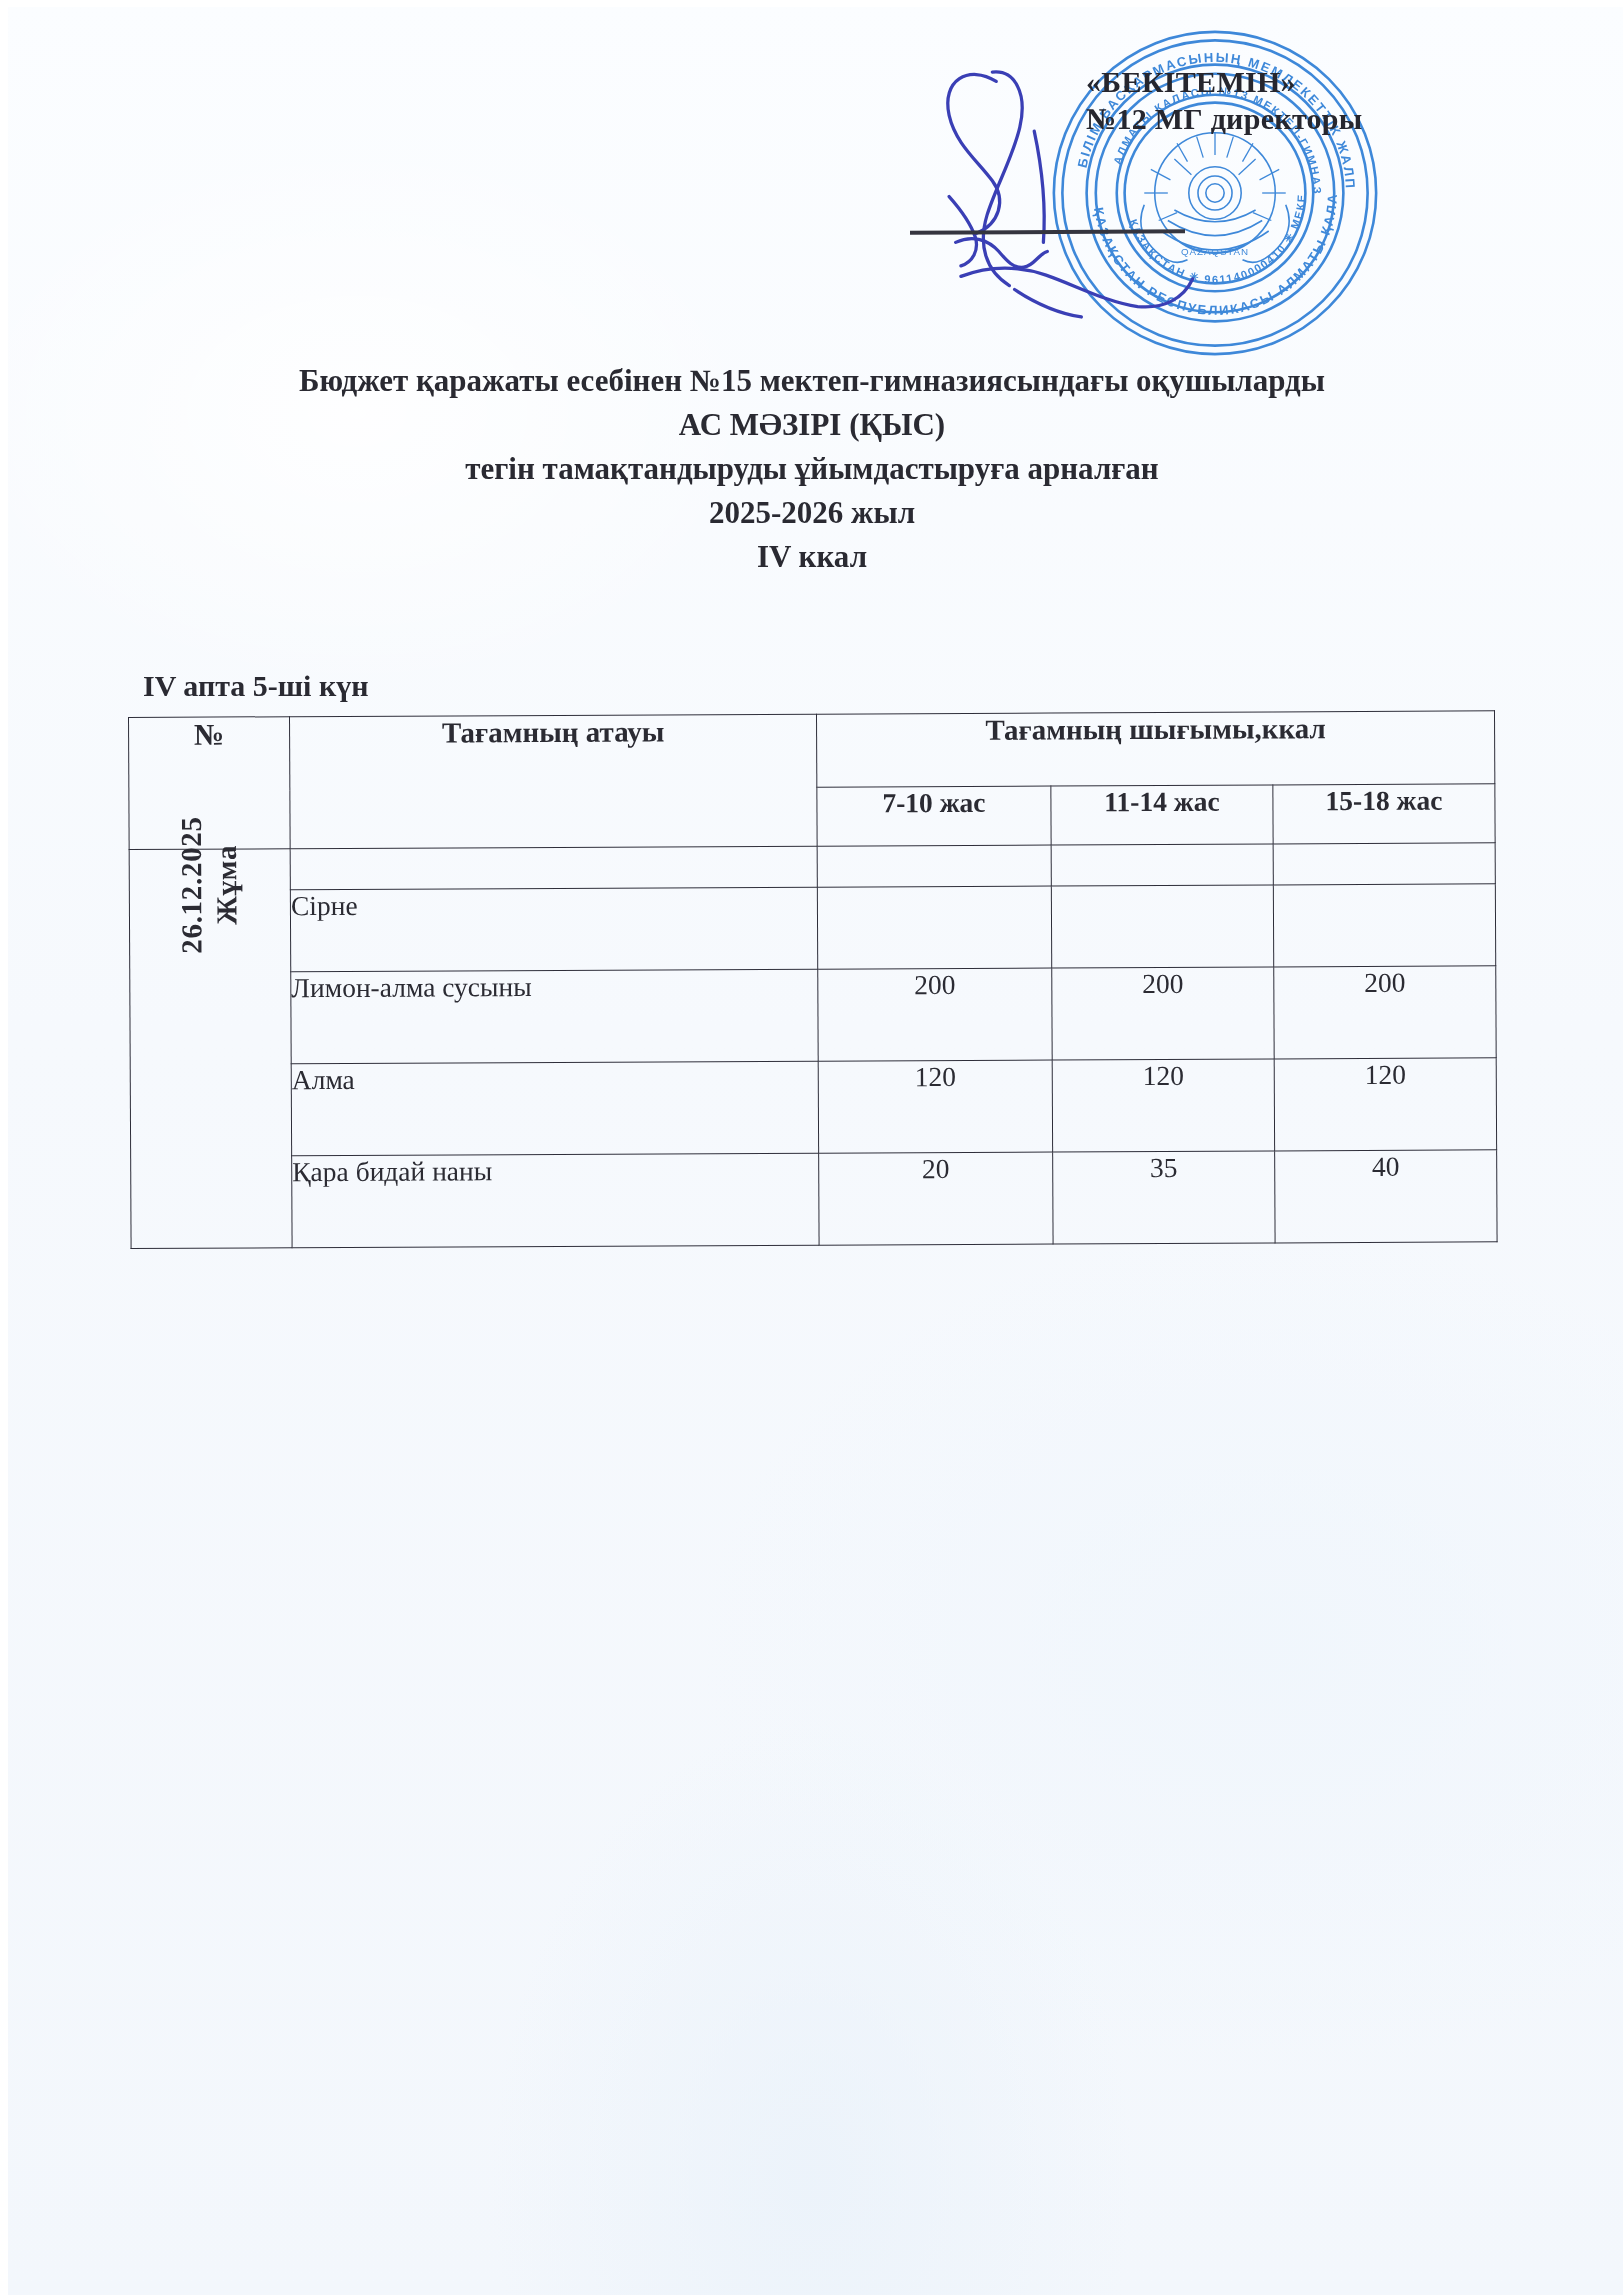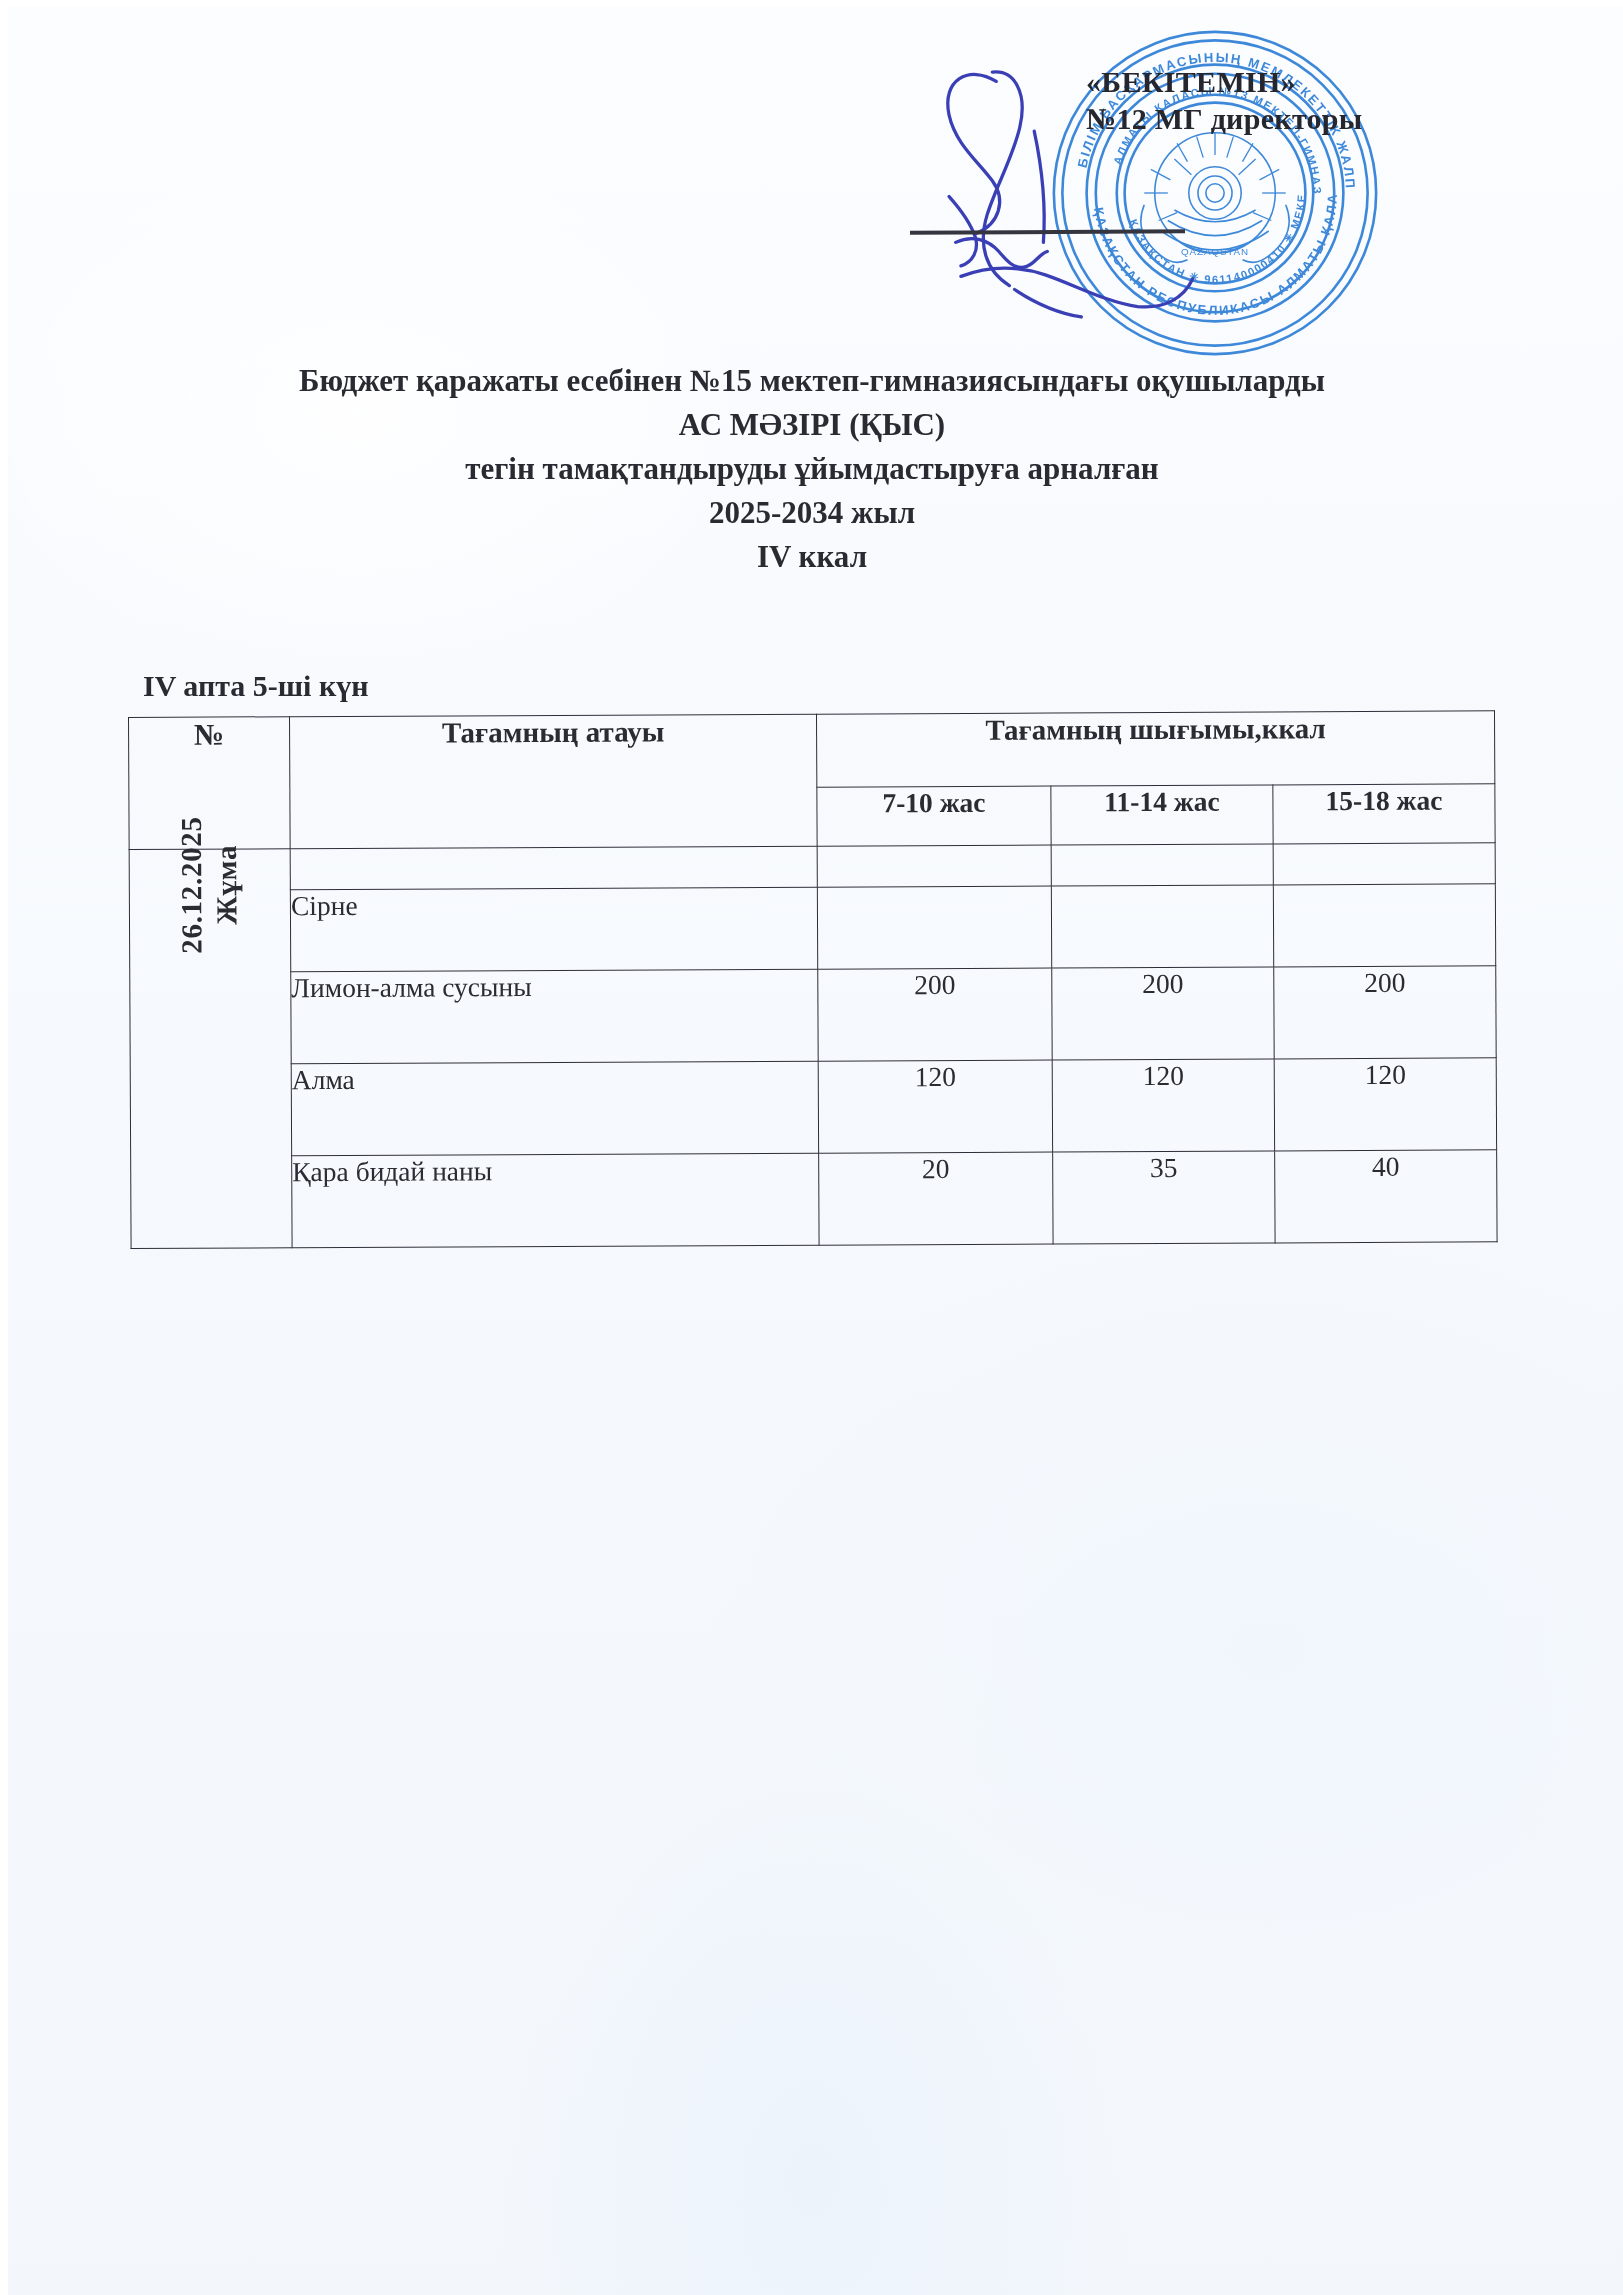--- a/index.html
+++ b/index.html
@@ -270,21 +270,21 @@
   <div class="approval">
     <div>«БЕКІТЕМІН»</div>
     <div>№12 МГ директоры</div>
   </div>
   <div class="sign-line"></div>
 
   <div class="doc-title">
     <div class="ln">Бюджет қаражаты есебінен №15 мектеп-гимназиясындағы оқушыларды</div>
     <div class="ln ln-menu">АС МӘЗІРІ (ҚЫС)</div>
     <div class="ln">тегін тамақтандыруды ұйымдастыруға арналған</div>
-    <div class="ln">2025-2034 жыл</div>
+    <div class="ln">2025-2026 жыл</div>
     <div class="ln">IV ккал</div>
   </div>
 
   <div class="week-caption">IV апта 5-ші күн</div>
 
   <table class="menu-table">
     <colgroup>
       <col class="col-no">
         <col class="col-name">
       <col class="col-age1">

